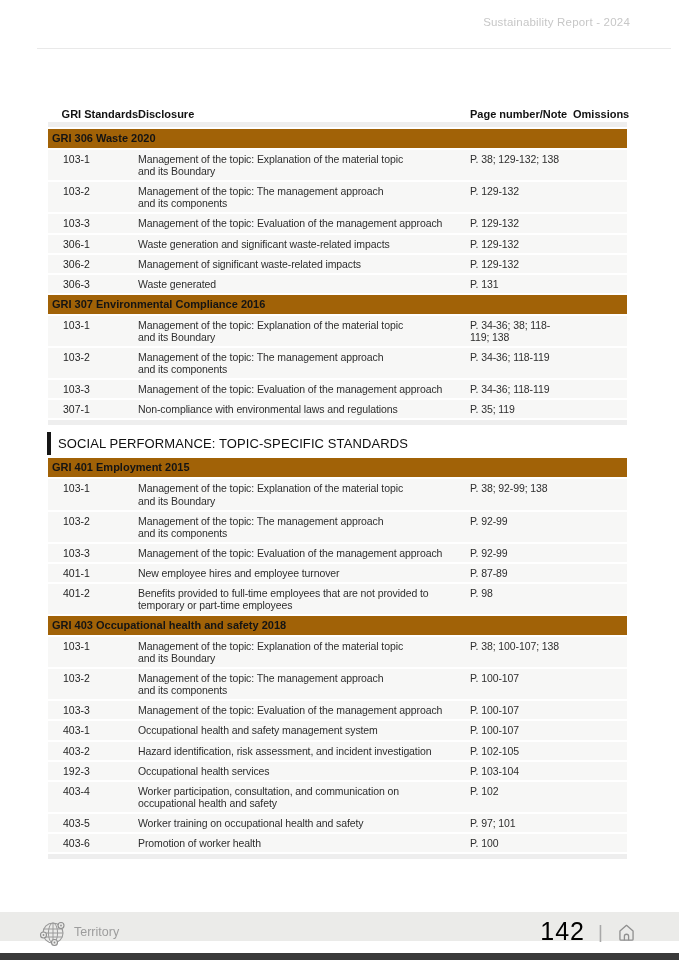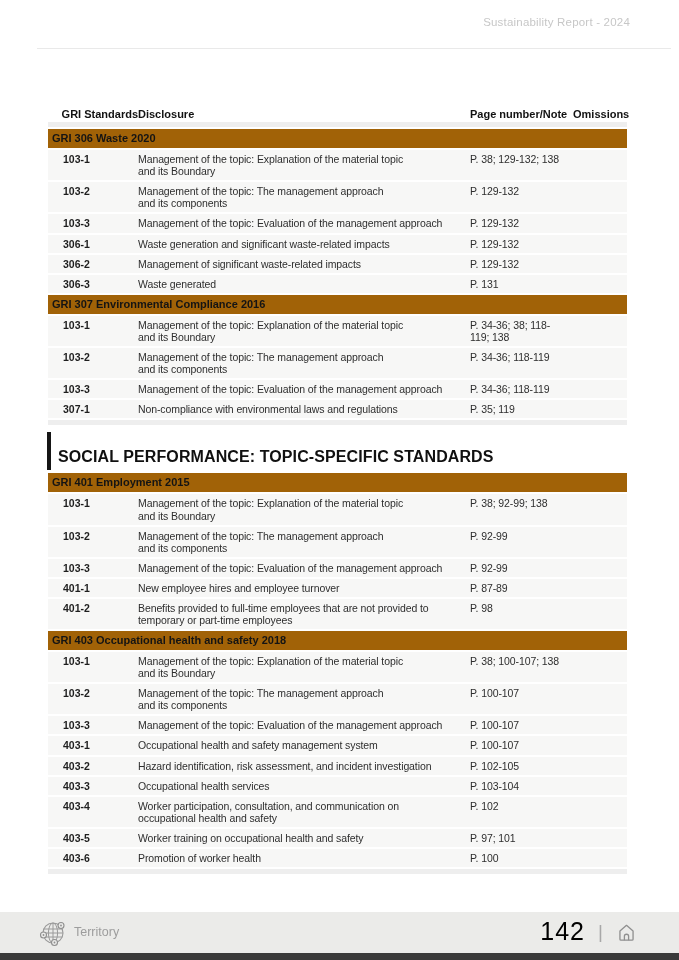--- a/index.html
+++ b/index.html
@@ -23,35 +23,35 @@
     align-items:center;height:17px;
     font-weight:bold;font-size:11px;color:#121212;
   }
   .col-head .c0{padding-left:6px;text-align:right;}
   .row{
     display:grid;grid-template-columns:90px 332px 103px 54px;
     background:#f7f7f6;border-bottom:2px solid #ffffff;
     font-size:10.5px;color:#2e2e2e;
   }
   .cell{padding:3px 6px 3px 0;line-height:1.15;white-space:pre-line;letter-spacing:-0.1px;}
-  .cell.code{padding-left:15px;font-weight:bold;color:#1e1e1e;letter-spacing:0;}
+  .cell.code{padding-left:15px;font-weight:normal;color:#1e1e1e;letter-spacing:0;}
   .section-row{
     background:#a16207;border-bottom:2px solid #ffffff;
     font-weight:bold;font-size:11px;color:#141414;
     padding:3px 0 3px 4px;line-height:1.2;
   }
   .spacer-row{background:#eeeeee;border-bottom:2px solid #ffffff;height:5px;}
   .major-row{display:flex;align-items:stretch;background:#ffffff;margin:5px 0 3px 0;}
   .major-bar{width:4px;background:#161616;margin-left:-1px;}
   .major-text{
-    font-weight:bold;font-size:16px;color:#101010;
-    padding:4px 0 4px 7px;letter-spacing:.1px;margin-top:12px;
+    font-weight:normal;font-size:13px;color:#101010;
+    padding:4px 0 4px 7px;letter-spacing:.1px;
   }
   .footer-band{
-    position:absolute;left:0;top:912px;width:679px;height:41px;background:#ebebe9;
+    position:absolute;left:0;top:912px;width:679px;height:29px;background:#ebebe9;
   }
   .globe-icon{position:absolute;left:38px;top:6px;}
   .chapter-label{position:absolute;left:74px;top:13px;font-size:12.5px;color:#9d9d9d;}
   .page-number{
     position:absolute;right:94px;top:5px;
     font-size:25px;color:#000000;letter-spacing:1px;
     font-family:"Liberation Sans", sans-serif;
   }
   .footer-divider{position:absolute;right:76px;top:9px;font-size:19px;color:#a8a8a8;font-weight:100;}
   .home-icon{position:absolute;right:42px;top:10px;cursor:pointer;}
@@ -205,21 +205,21 @@
         <div class="cell page">P. 100-107</div>
         <div class="cell omis"></div>
       </div>
       <div class="row">
         <div class="cell code">403-2</div>
         <div class="cell disc">Hazard identification, risk assessment, and incident investigation</div>
         <div class="cell page">P. 102-105</div>
         <div class="cell omis"></div>
       </div>
       <div class="row">
-        <div class="cell code">403-3</div>
+        <div class="cell code">192-3</div>
         <div class="cell disc">Occupational health services</div>
         <div class="cell page">P. 103-104</div>
         <div class="cell omis"></div>
       </div>
       <div class="row">
         <div class="cell code">403-4</div>
         <div class="cell disc">Worker participation, consultation, and communication on
 occupational health and safety</div>
         <div class="cell page">P. 102</div>
         <div class="cell omis"></div>

